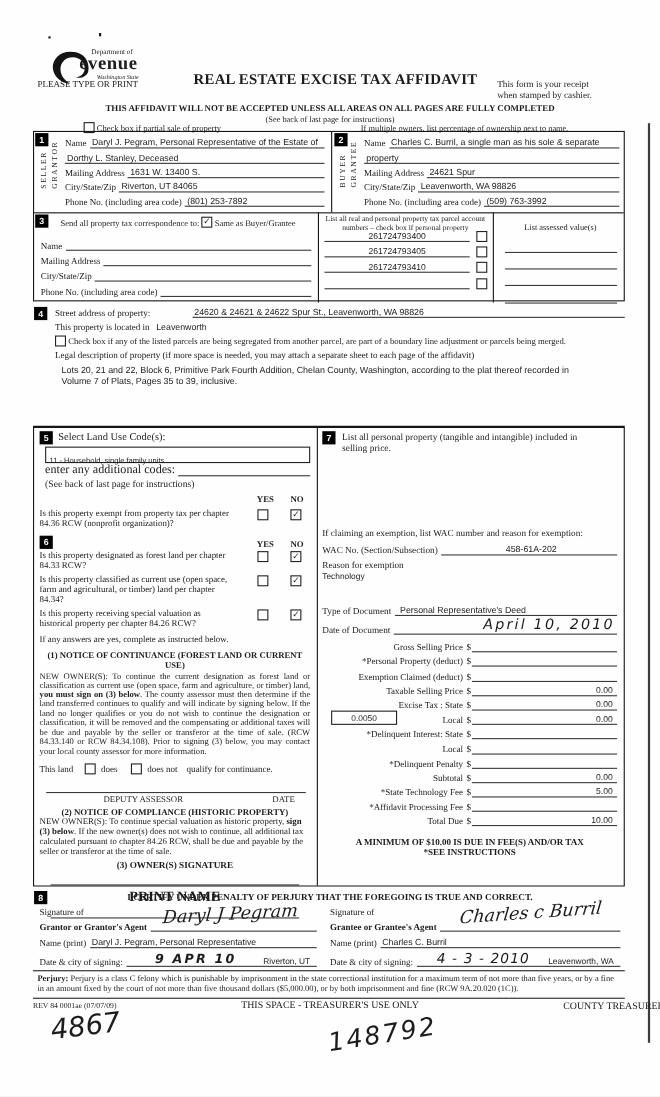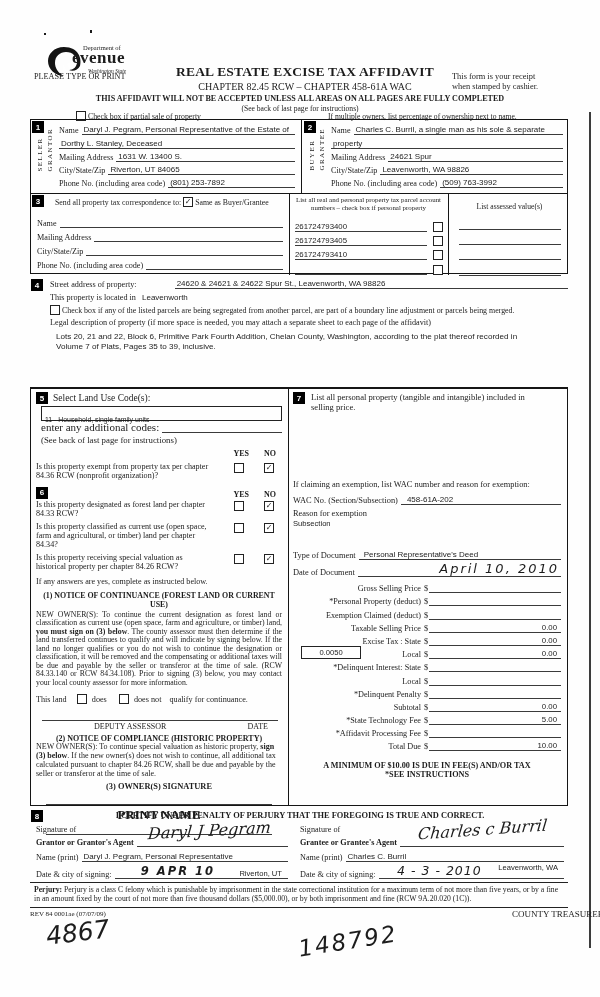--- a/index.html
+++ b/index.html
@@ -50,21 +50,20 @@
       <path d="M18 1 C8 1 2 8 2 15 c0 8 7 15 16 15 c-6-3-9-8-9-13 c0-7 5-11 11-11 c7 0 11 5 11 10 c0 5-4 8-8 8 c4 2 9 0 11-4 C36 13 33 1 18 1 z" fill="#141414"></path>
       <path d="M14 10 l6 0 c3 0 5 2 5 4 c0 2-2 4-4 4 l3 6 l-4 0 l-3-6 l0 6 l-3 0 z" fill="#fdfdfd"></path>
     </svg>
     <span class="abs" style="left:37px;top:0;font-size:6.5px;">Department of</span>
     <span class="abs b" style="left:26px;top:4px;font-size:17px;letter-spacing:.5px;">evenue</span>
     <span class="abs" style="left:42px;top:24px;font-size:5.5px;font-style:italic;">Washington State</span>
   </div>
   <div class="abs lab" style="left:34px;top:72px;font-size:8.2px;">PLEASE TYPE OR PRINT</div>
 
   <div class="abs ctr b" style="left:130px;top:64px;width:350px;font-size:13.5px;letter-spacing:.2px;">REAL ESTATE EXCISE TAX AFFIDAVIT</div>
-  <div class="abs ctr" style="left:130px;top:81px;width:350px;font-size:10px;">CHAPTER 82.45 RCW – CHAPTER 458-61A WAC</div>
 
   <div class="abs ctr b" style="left:0;top:94px;width:600px;font-size:8.1px;">THIS AFFIDAVIT WILL NOT BE ACCEPTED UNLESS ALL AREAS ON ALL PAGES ARE FULLY COMPLETED</div>
 
   <div class="abs" style="left:452px;top:72px;width:125px;font-size:8.4px;line-height:10px;">
     <span>This form is your receipt</span><br>
     <span>when stamped by cashier.</span>
   </div>
   <div class="abs ctr" style="left:0;top:104px;width:600px;font-size:7.6px;">(See back of last page for instructions)</div>
 
   <div class="abs" style="left:76px;top:111px;font-size:7.8px;">
@@ -155,21 +154,21 @@
       <div class="frow" style="height:14px;">
         <span class="lab">Phone No. (including area code)</span>
         <span class="ul"></span>
       </div>
     </div>
 
     <div class="abs ctr" style="left:260px;top:76px;width:155px;font-size:6.9px;line-height:8px;">
       <span>List all real and personal property tax parcel account</span><br>
       <span>numbers – check box if personal property</span>
     </div>
-    <div class="abs" style="left:264px;top:98px;width:148px;">
+    <div class="abs" style="left:264px;top:86px;width:148px;text-align:center;">
       <div style="display:flex;align-items:flex-end;height:14px;">
         <span class="hline sans" style="flex:1;font-size:7.8px;">261724793400</span>
         <span class="cb" style="margin-left:6px;"></span>
       </div>
       <div style="display:flex;align-items:flex-end;height:14px;">
         <span class="hline sans" style="flex:1;font-size:7.8px;">261724793405</span>
         <span class="cb" style="margin-left:6px;"></span>
       </div>
       <div style="display:flex;align-items:flex-end;height:14px;">
         <span class="hline sans" style="flex:1;font-size:7.8px;">261724793410</span>
@@ -287,24 +286,24 @@
     <div class="abs" style="left:258px;top:0;width:280px;padding:3px 8px 0 4px;box-sizing:border-box;">
       <div style="display:flex;gap:6px;">
         <span class="numsq">7</span>
         <span style="font-size:8.6px;line-height:10px;width:230px;">List all  personal property (tangible and intangible) included in selling price.</span>
       </div>
       <div style="height:68px;"></div>
 
       <div style="font-size:8.4px;">If claiming an exemption, list WAC number and reason for exemption:</div>
       <div class="frow" style="height:16px;">
         <span class="lab" style="font-size:8.4px;">WAC No. (Section/Subsection)</span>
-        <span class="ul" style="text-align:left;padding-left:6px;"><span>458-61A-202</span></span>
+        <span class="ul" style="text-align:center;padding-left:6px;"><span>458-61A-202</span></span>
       </div>
       <div style="font-size:8.4px;margin-top:4px;">Reason for exemption</div>
-      <div class="sans" style="font-size:7.6px;margin-top:1px;">Subsection</div>
+      <div class="sans" style="font-size:7.6px;margin-top:1px;">Technology</div>
 
       <div class="frow" style="height:15px;margin-top:17px;justify-content:flex-end;">
         <span class="lab" style="font-size:8.4px;">Type of Document</span>
         <span class="ul" style="text-align:left;padding-left:5px;"><span>Personal Representative's Deed</span></span>
       </div>
       <div class="frow" style="height:17px;">
         <span class="lab" style="font-size:8.4px;">Date of Document</span>
         <span class="ul" style="text-align:right;padding-left:8px;"><span class="hand" style="font-size:13px;letter-spacing:2px;">April 10, 2010</span></span>
       </div>
 
@@ -411,31 +410,32 @@
       <span class="lab b">Grantee or Grantee's Agent</span>
       <span class="ul"></span>
       <span class="abs sig" style="left:118px;top:-14px;font-size:16px;transform:rotate(-4deg) skewX(-10deg);white-space:nowrap;">Charles c Burril</span>
     </div>
     <div class="frow" style="height:15px;">
       <span class="lab">Name (print)</span>
       <span class="ul"><span>Charles C. Burril</span></span>
     </div>
     <div class="frow" style="height:17px;">
       <span class="lab">Date &amp; city of signing:</span>
-      <span class="ul" style="display:flex;align-items:flex-start;">
+      <span class="ul" style="display:flex;align-items:flex-end;">
         <span class="hand ctr" style="flex:1;font-size:12.5px;letter-spacing:1px;">4 - 3 - 2010</span>
         <span style="font-size:7.6px;padding-right:4px;">Leavenworth, WA</span>
       </span>
     </div>
   </div>
 
   <div class="abs" style="left:30px;top:882px;width:538px;border-top:1px solid #222;border-bottom:1px solid #222;padding:2px 4px 3px 4px;box-sizing:border-box;font-size:7.7px;line-height:9.3px;">
     <span class="b">Perjury:</span>
     <span>Perjury is a class C felony which is punishable by imprisonment in the state correctional institution for a maximum term of not more than five years, or by a fine in an amount fixed by the court of not more than five thousand dollars ($5,000.00), or by both imprisonment and fine (RCW 9A.20.020 (1C)).</span>
   </div>
 
   <div class="abs" style="left:30px;top:910px;font-size:7px;">REV 84 0001ae (07/07/09)</div>
+  <div class="abs ctr" style="left:150px;top:908px;width:300px;font-size:9px;">THIS SPACE - TREASURER'S USE ONLY</div>
   <div class="abs" style="left:512px;top:909px;font-size:9px;white-space:nowrap;">COUNTY TREASURER</div>
 
   <div class="abs hand" style="left:46px;top:918px;font-size:25px;transform:rotate(-7deg);">4867</div>
   <div class="abs hand" style="left:298px;top:928px;font-size:23px;transform:rotate(-9deg);letter-spacing:2px;">148792</div>
 
 </div>
 
 </body></html>

